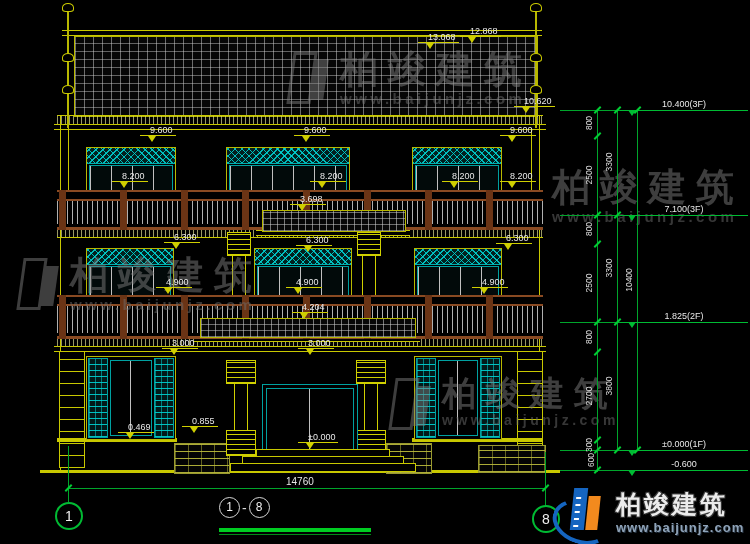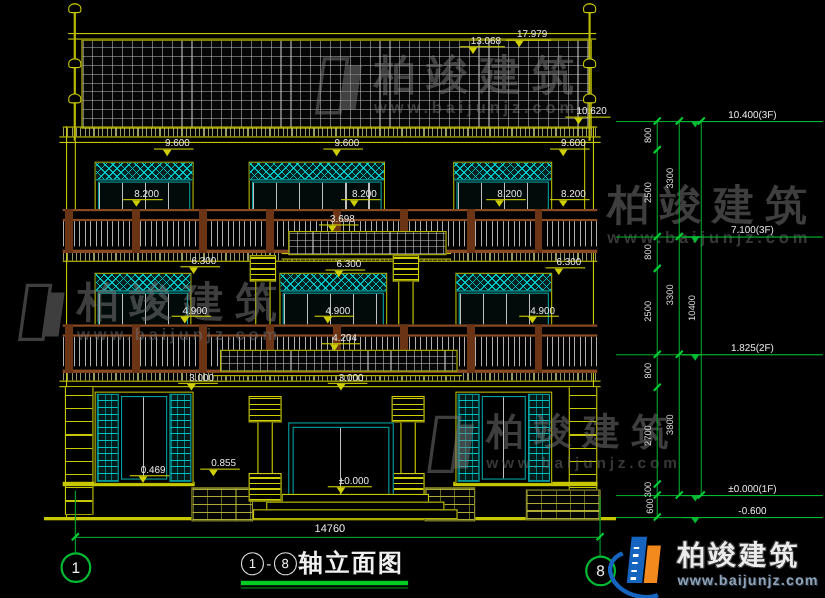--- a/index.html
+++ b/index.html
@@ -196,21 +196,21 @@
   </div>
   <div class="brick" style="left:174px;top:443px;width:54px;height:29px;"></div>
   <div class="brick" style="left:386px;top:443px;width:44px;height:29px;"></div>
   <div class="brick" style="left:478px;top:445px;width:66px;height:26px;"></div>
   <div class="step" style="left:256px;top:449px;width:132px;height:7px;"></div>
   <div class="step" style="left:242px;top:456px;width:160px;height:7px;"></div>
   <div class="step" style="left:230px;top:463px;width:184px;height:7px;"></div>
   <div class="yline" style="left:40px;top:470px;width:520px;height:3px;"></div>
 
   <div class="lvl" style="left:418px;top:32px;"><span class="txt">13.068</span><span class="tri"></span></div>
-  <div class="lvl" style="left:460px;top:26px;"><span class="txt">17.979</span><span class="tri"></span></div>
+  <div class="lvl" style="left:460px;top:26px;"><span class="txt">12.868</span><span class="tri"></span></div>
   <div class="lvl" style="left:498px;top:96px;margin-left:16px;"><span class="txt">10.620</span><span class="tri"></span></div>
   <div class="lvl" style="left:140px;top:125px;"><span class="txt">9.600</span><span class="tri"></span></div>
   <div class="lvl" style="left:294px;top:125px;"><span class="txt">9.600</span><span class="tri"></span></div>
   <div class="lvl" style="left:500px;top:125px;"><span class="txt">9.600</span><span class="tri"></span></div>
   <div class="lvl" style="left:112px;top:171px;"><span class="txt">8.200</span><span class="tri"></span></div>
   <div class="lvl" style="left:310px;top:171px;"><span class="txt">8.200</span><span class="tri"></span></div>
   <div class="lvl" style="left:442px;top:171px;"><span class="txt">8.200</span><span class="tri"></span></div>
   <div class="lvl" style="left:500px;top:171px;"><span class="txt">8.200</span><span class="tri"></span></div>
   <div class="lvl" style="left:290px;top:194px;"><span class="txt">3.698</span><span class="tri"></span></div>
   <div class="lvl" style="left:164px;top:232px;"><span class="txt">6.300</span><span class="tri"></span></div>
@@ -291,21 +291,20 @@
   <div class="tick" style="left:64px;top:487px;"></div>
   <div class="tick" style="left:541px;top:487px;"></div>
   <div class="abs" style="left:286px;top:476px;font-size:10px;color:#e8e8e8;z-index:30;">14760</div>
   <div class="axcirc" style="left:55px;top:502px;">1</div>
   <div class="axcirc" style="left:532px;top:505px;">8</div>
 
   <div id="title">
     <span class="tc">1</span>
     <span class="dash">-</span>
     <span class="tc">8</span>
-    <span class="ttl">轴立面图</span>
   </div>
   <div id="title-underline"></div>
   <div id="title-underline2"></div>
 
   <div id="logo">
     <div class="abs" style="left:0;top:0;width:62px;height:60px;">
       <div class="swoosh"></div>
       <div class="bldg-b"></div>
       <div class="bldg-o"></div>
     </div>

